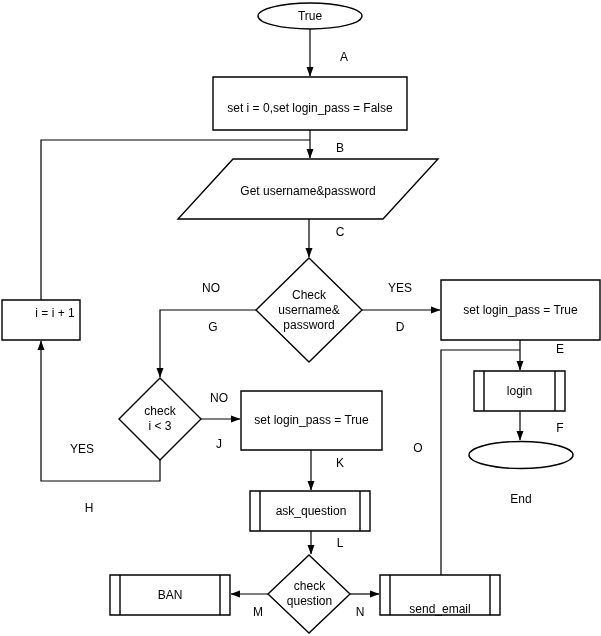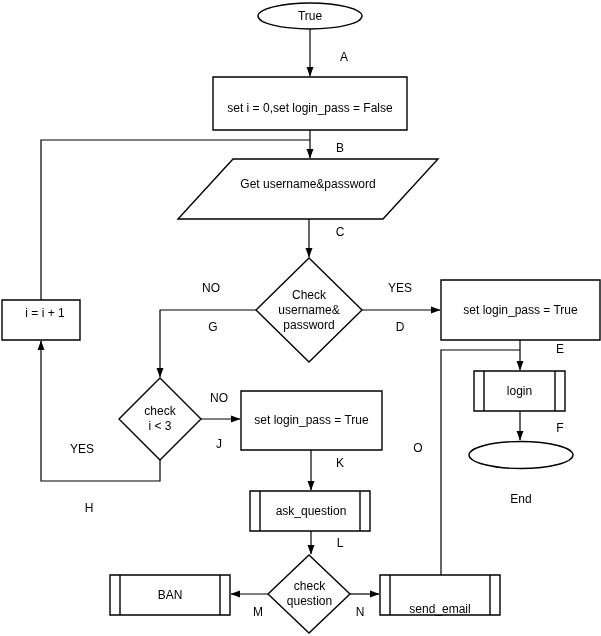--- a/index.html
+++ b/index.html
@@ -91,28 +91,28 @@
       <line x1="220" y1="575" x2="220" y2="615"></line>
 
       <rect x="380" y="575" width="120" height="40"></rect>
       <line x1="390" y1="575" x2="390" y2="615"></line>
       <line x1="490" y1="575" x2="490" y2="615"></line>
     </g>
   </svg>
 
   <div class="lbl" style="left:258px; top:3px; width:104px; height:26px;">True</div>
   <div class="lbl" style="left:213px; top:77px; width:194px; height:62px;">set i = 0,set login_pass = False</div>
-  <div class="lbl" style="left:178px; top:152px; width:260px; height:65px;">Get username&amp;password</div>
+  <div class="lbl" style="left:178px; top:159px; width:260px; height:65px;">Get username&amp;password</div>
   <div class="lbl" style="left:259px; top:262px; width:100px; height:96px;">Check
 username&amp;
 password</div>
   <div class="lbl" style="left:441px; top:280px; width:159px; height:60px;">set login_pass = True</div>
   <div class="lbl" style="left:474px; top:371px; width:91px; height:40px;">login</div>
   <div class="lbl" style="left:469px; top:442px; width:104px; height:27px;margin-top:44px;">End</div>
-  <div class="lbl" style="left:6px; top:300px; width:78px; height:26px;text-align:right;">i = i + 1</div>
+  <div class="lbl" style="left:16px; top:300px; width:78px; height:26px;text-align:right;">i = i + 1</div>
   <div class="lbl" style="left:120px; top:381px; width:80px; height:76px;">check
 i &lt; 3</div>
   <div class="lbl" style="left:241px; top:391px; width:141px; height:59px;">set login_pass = True</div>
   <div class="lbl" style="left:250px; top:491px; width:122px; height:40px;">ask_question</div>
   <div class="lbl" style="left:269px; top:558px; width:81px; height:72px;">check
 question</div>
   <div class="lbl" style="left:110px; top:575px; width:120px; height:40px;">BAN</div>
   <div class="lbl" style="left:380px; top:575px; width:120px; height:40px;margin-top:14px;">send_email</div>
 
   <div class="edge-lbl" style="left:344px; top:57px;">A</div>

